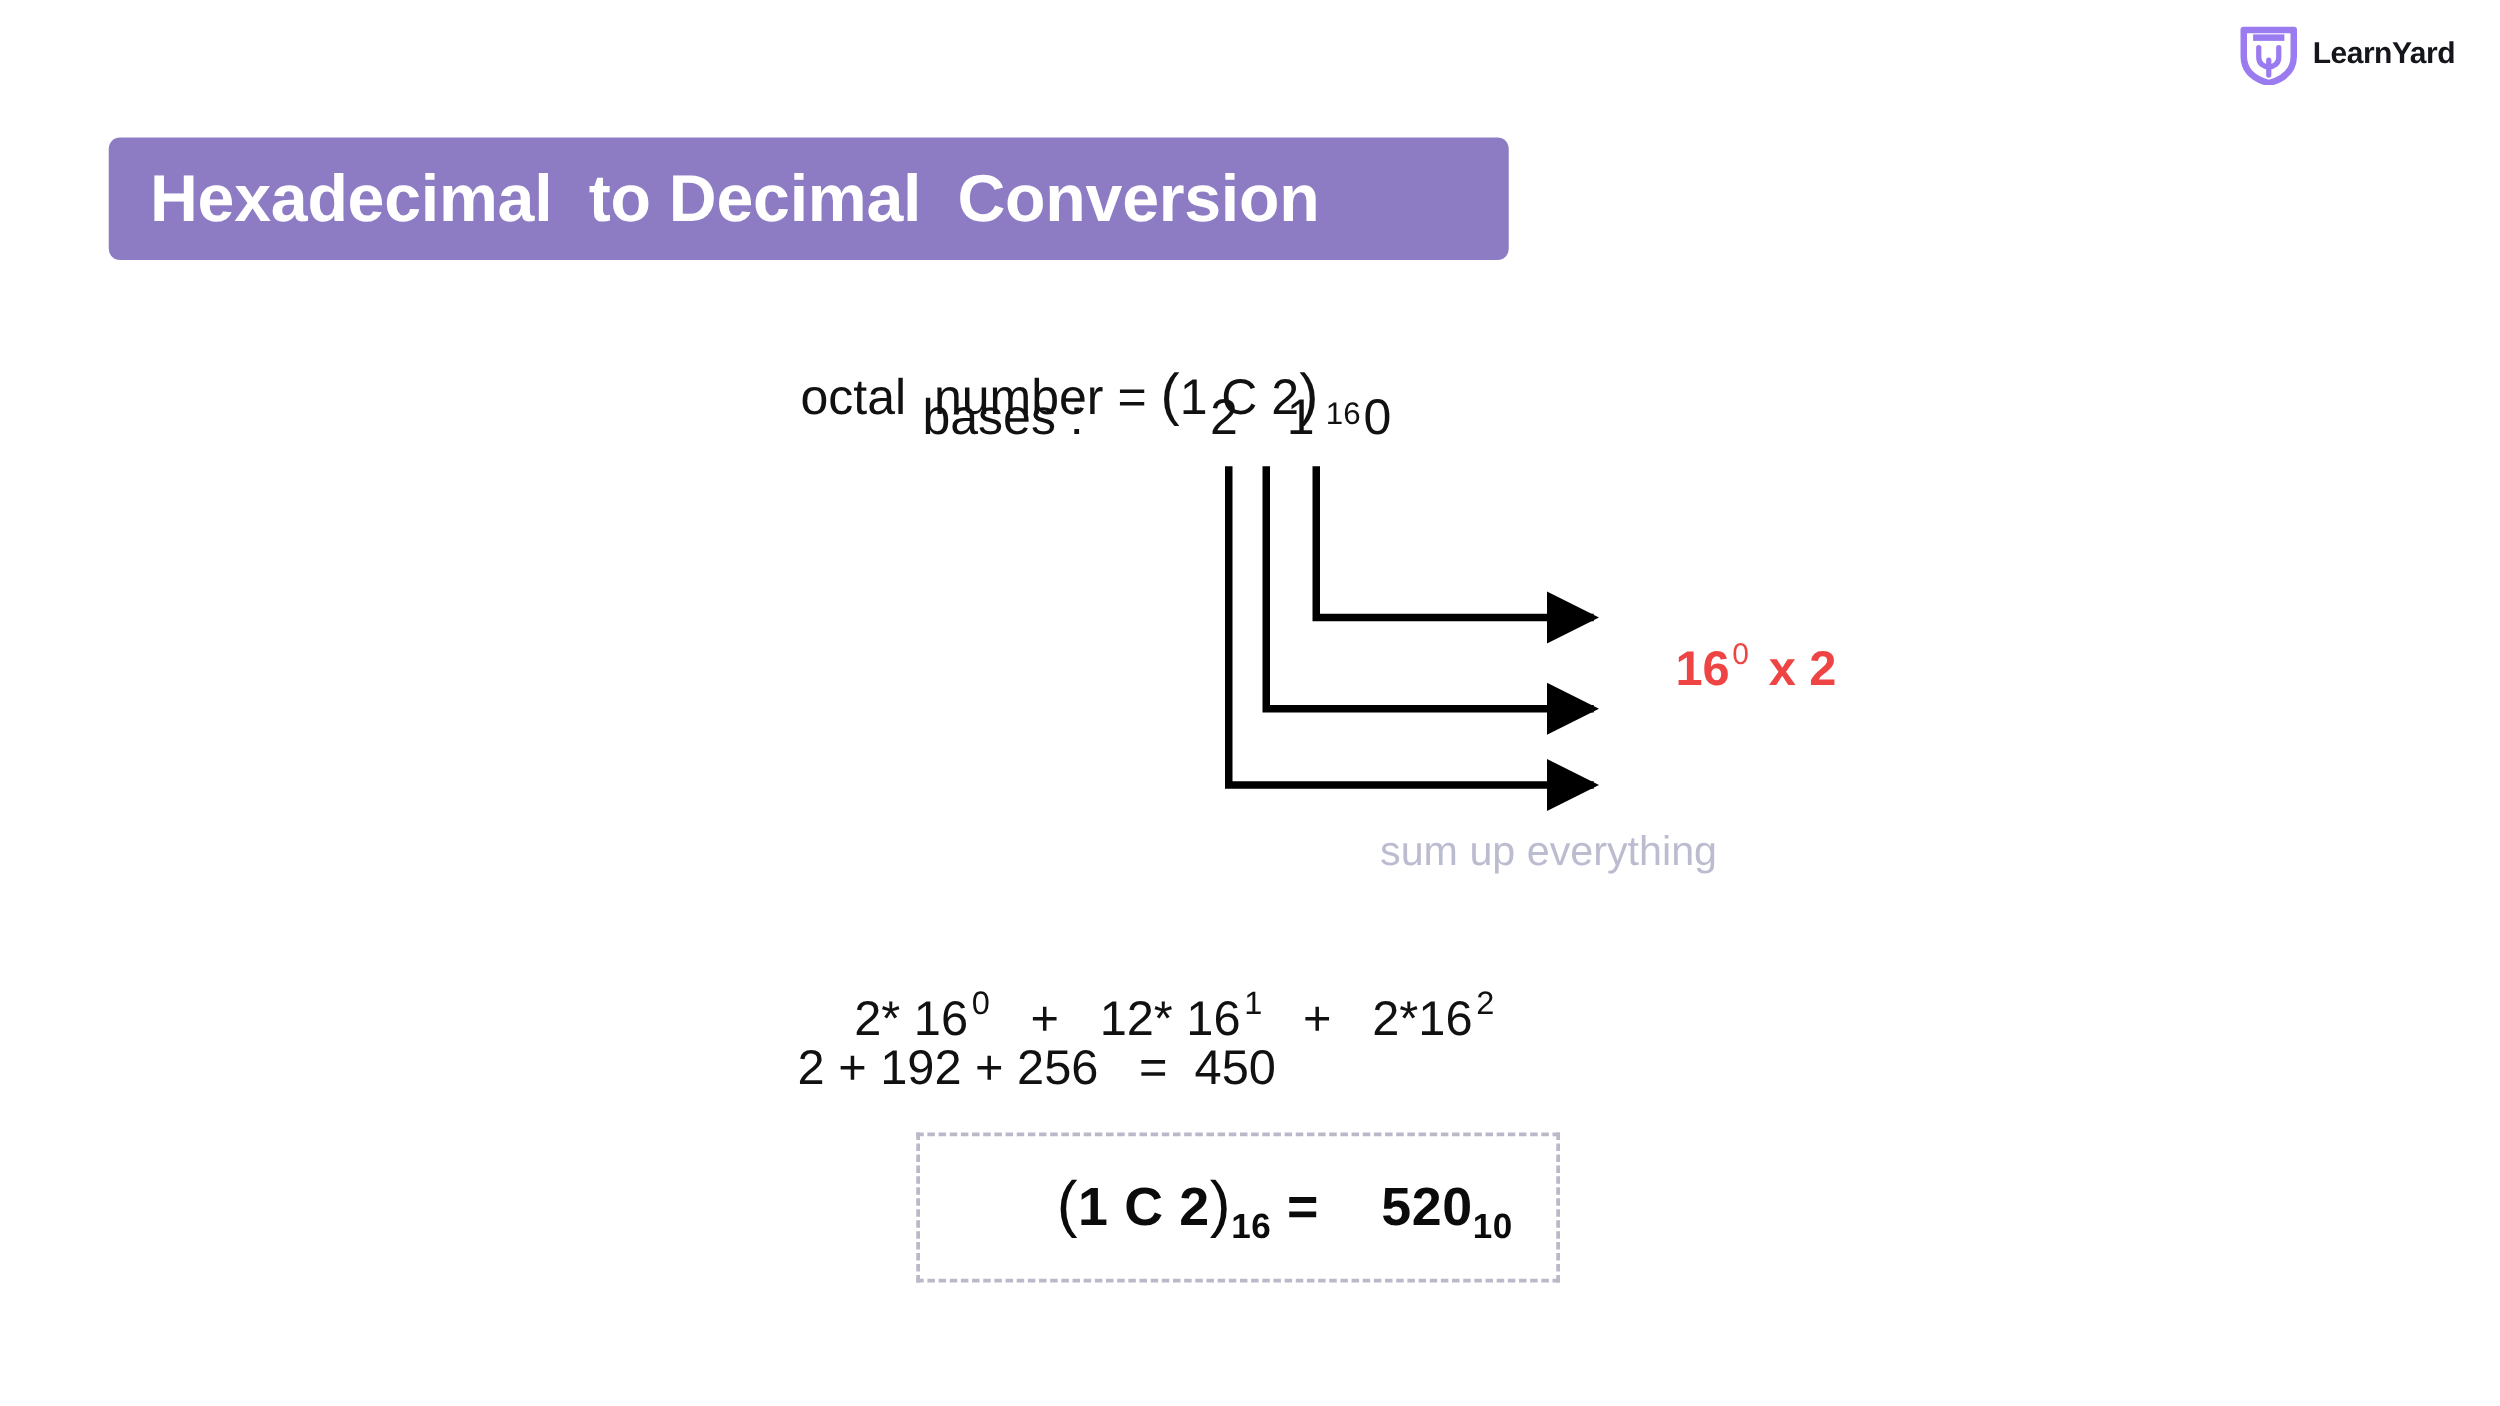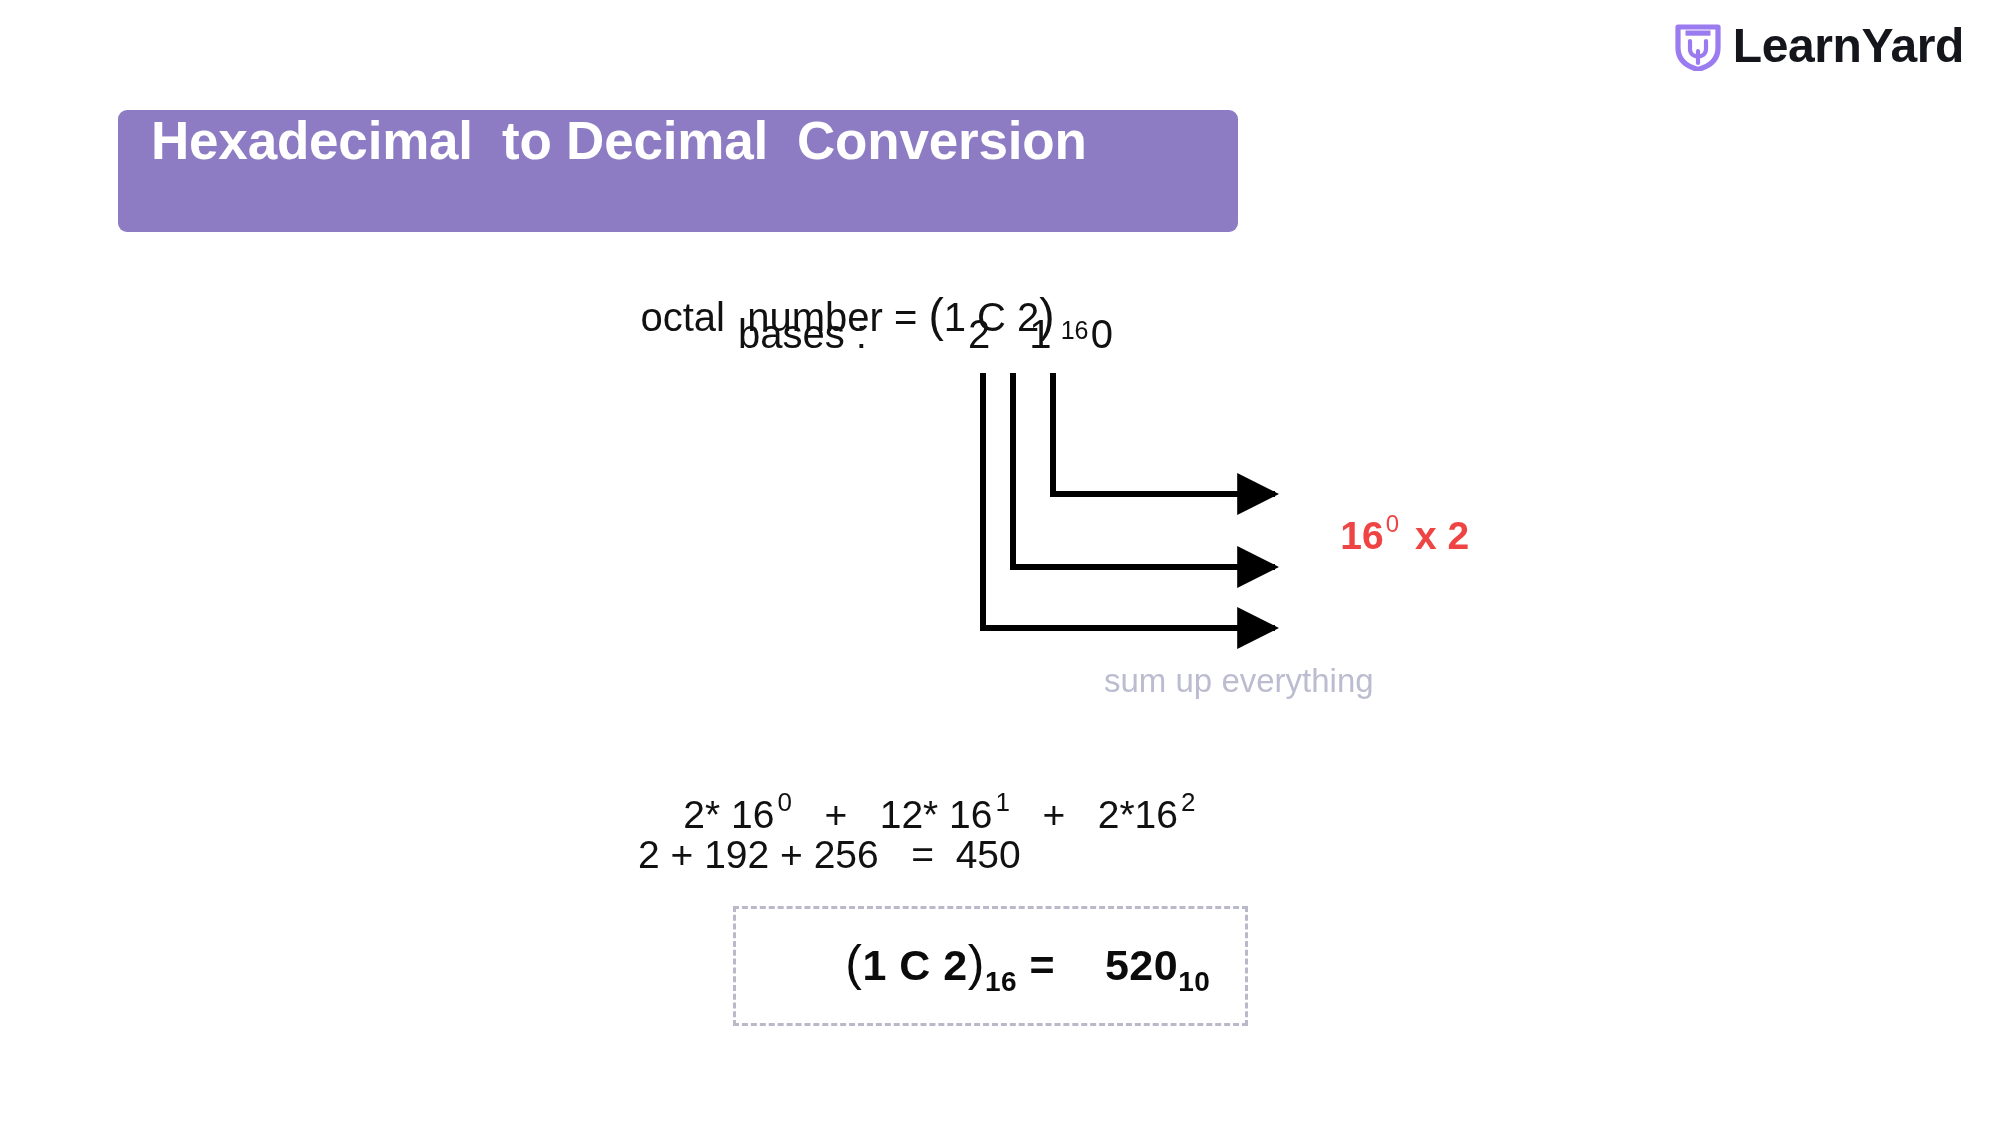--- a/index.html
+++ b/index.html
@@ -24,38 +24,38 @@
   .brand {
     position: absolute;
     top: 18px;
     right: 36px;
     display: flex;
     align-items: center;
     gap: 12px;
   }
   .brand-mark { width: 46px; height: 50px; display: block; }
   .brand-name {
-    font-size: 48px;
+    font-size: 24px;
     font-weight: 700;
     color: #14161c;
     letter-spacing: -0.4px;
     font-family: "Liberation Sans", sans-serif;
   }
 
   
   .banner {
     position: absolute;
     left: 87px;
     top: 110px;
     width: 1120px;
-    height: 122px;
+    height: 98px;
     background: #8d7cc4;
     border-radius: 9px;
     display: flex;
-    margin-left: 31px;
+    align-items: center;
   }
   .banner-title {
     margin-left: 33px;
     color: #ffffff;
     font-size: 53px;
     font-weight: 700;
     letter-spacing: -0.2px;
     white-space: pre;
     font-family: "Liberation Sans", sans-serif;
   }

